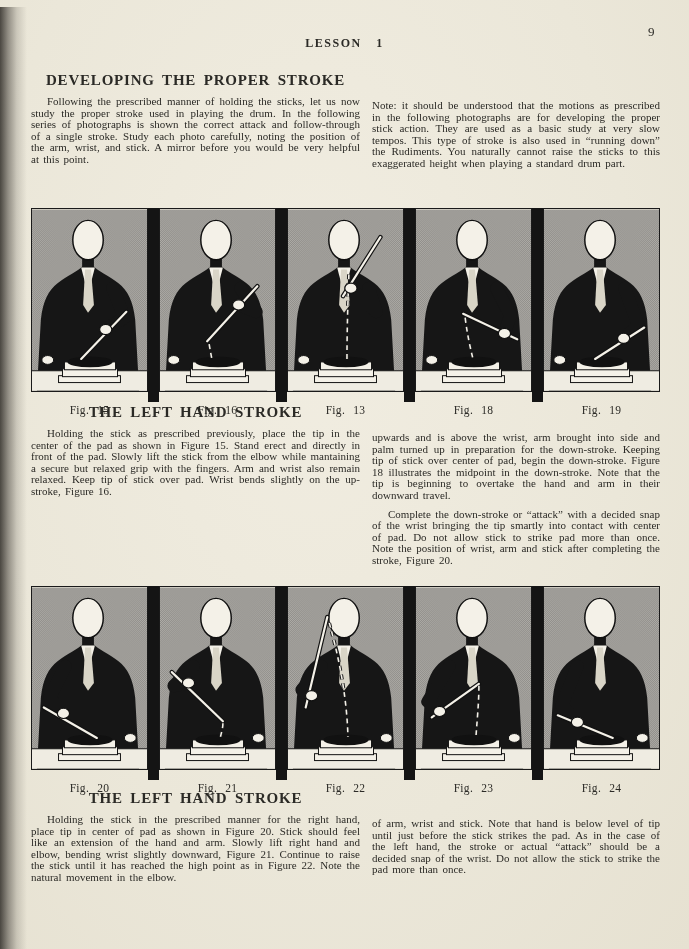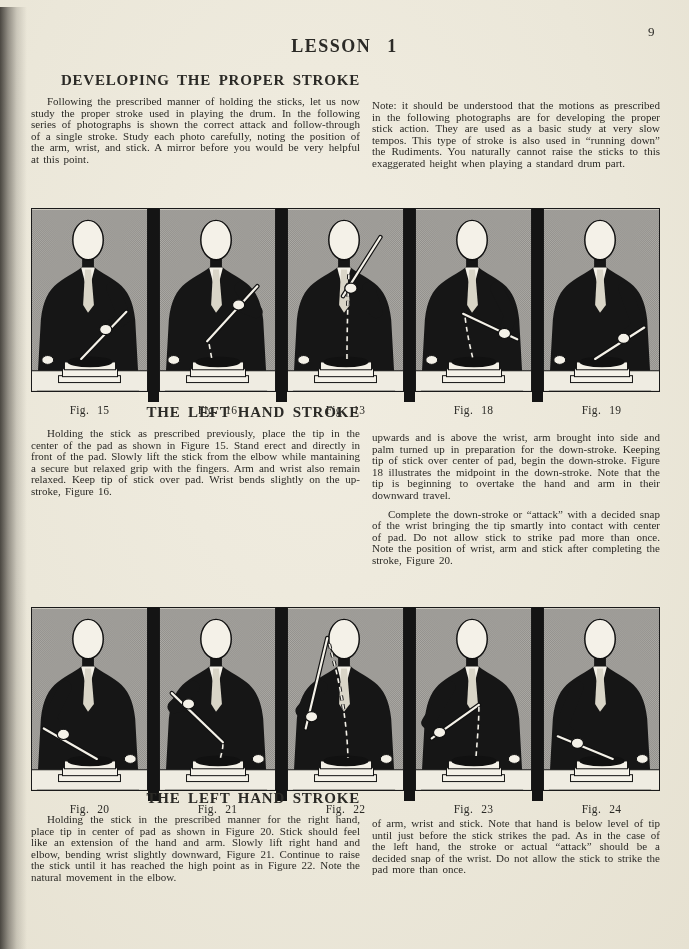--- a/index.html
+++ b/index.html
@@ -16,43 +16,43 @@
     position:absolute;left:0;top:7px;width:27px;height:942px;
     background:linear-gradient(to right, rgba(52,49,44,0.88) 0%, rgba(72,68,62,0.55) 30%, rgba(90,86,78,0.22) 62%, rgba(0,0,0,0) 100%);
     pointer-events:none;
   }
   .page-number{
     position:absolute;left:648px;top:24px;
     font-size:13px;letter-spacing:0.5px;
   }
   .lesson-title{
     position:absolute;left:0;top:36px;width:689px;margin:0;
-    text-align:center;font-size:18px;font-weight:bold;
+    text-align:center;font-size:12px;font-weight:bold;
     letter-spacing:1.5px;word-spacing:10px;
   }
   section.cols{position:absolute;left:31px;width:629px;display:flex;}
   .s1{top:72px;}
   .s2{top:404px;}
   .s3{top:790px;}
   .col.left{width:329px;}
   .col.right{width:288px;margin-left:12px;margin-top:28px;}
   .col h2{
-    margin:0 0 7px 0;text-align:right;
+    margin:0 0 7px 0;text-align:center;
     font-size:15px;font-weight:bold;letter-spacing:0.8px;word-spacing:3px;
   }
   .col p{
     margin:0 0 7px 0;
     font-size:11px;line-height:11.6px;
     text-align:justify;word-spacing:1.6px;
   }
   .col p.indent{text-indent:16px;}
   .col p.jlast{text-align-last:justify;}
   .strip{position:absolute;left:31px;width:629px;display:flex;align-items:flex-start;margin-top:21px;}
   #strip0{top:187px;}
-  #strip1{top:586px;}
+  #strip1{top:565px;}
   .sep-bar{width:11px;height:194px;background:#141414;flex:none;}
   .fig-panel{width:117px;flex:none;display:flex;flex-direction:column;align-items:center;}
   .fig-panel svg{display:block;width:117px;height:184px;border:1px solid #1a1a1a;box-sizing:border-box;}
   .fig-label{
     margin-top:12px;font-size:11.5px;word-spacing:5px;letter-spacing:0.3px;color:#2b2a26;
   }
 </style>
 </head>
 <body>
 

